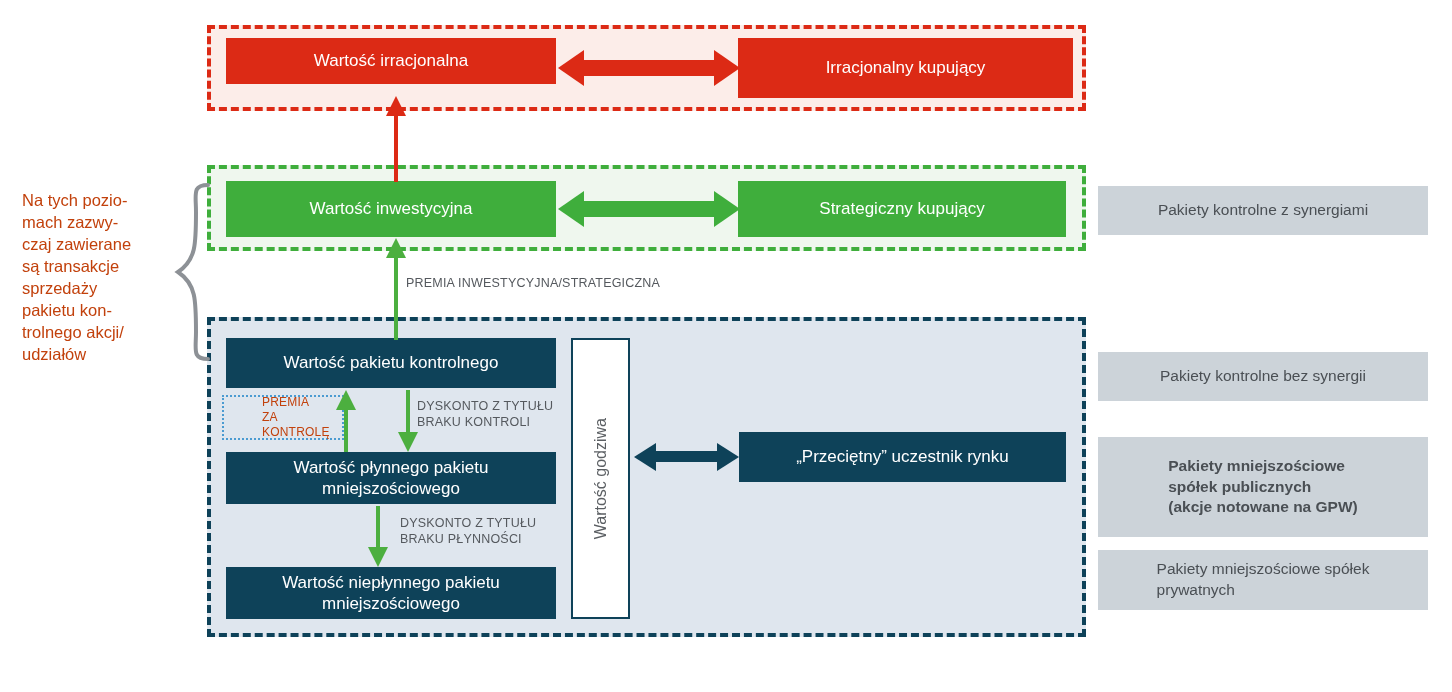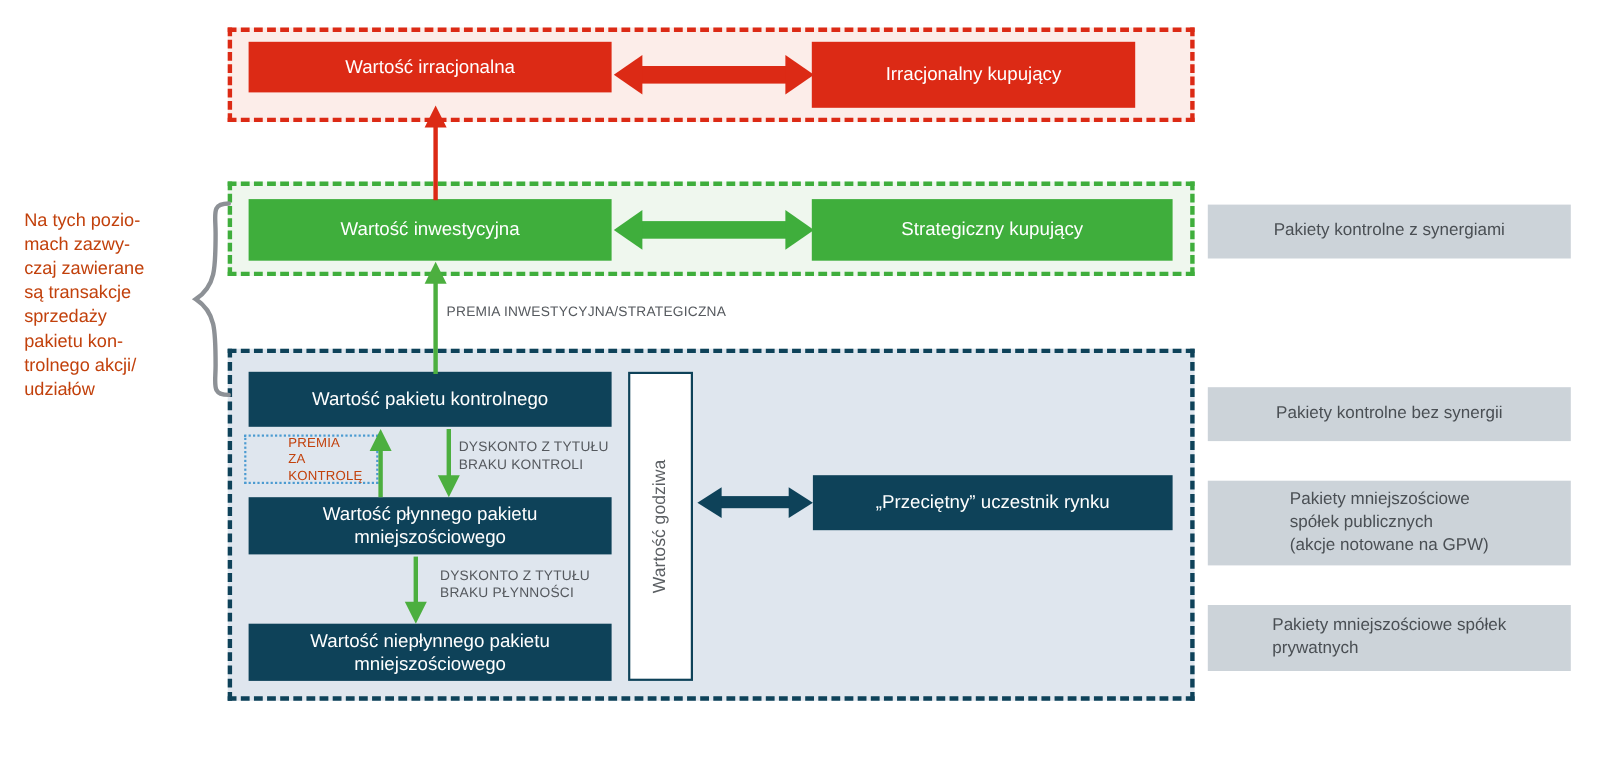--- a/index.html
+++ b/index.html
@@ -51,21 +51,21 @@
     color: #ffffff;
     font-size: 17px;
     line-height: 1.25;
     padding: 4px 10px;
   }
   .box-red   { background: #DC2A15; }
   .box-green { background: #3FAE3C; }
   .box-blue  { background: #0E4259; }
 
   #box-irrational-value     { left: 226px; top: 38px;  width: 330px; height: 46px; }
-  #box-irrational-buyer     { left: 738px; top: 38px;  width: 294px; height: 60px; }
+  #box-irrational-buyer     { left: 738px; top: 38px;  width: 335px; height: 60px; }
   #box-investment-value     { left: 226px; top: 181px; width: 330px; height: 56px; }
   #box-strategic-buyer      { left: 738px; top: 181px; width: 328px; height: 56px; }
   #box-control-package      { left: 226px; top: 338px; width: 330px; height: 50px; }
   #box-liquid-minority      { left: 226px; top: 452px; width: 330px; height: 52px; }
   #box-illiquid-minority    { left: 226px; top: 567px; width: 330px; height: 52px; }
   #box-average-participant  { left: 739px; top: 432px; width: 327px; height: 50px; }
 
   
   #fair-value-bar {
     position: absolute;
@@ -111,21 +111,21 @@
     color: #4a4f54;
     font-size: 15.5px;
     line-height: 1.35;
     display: flex;
     align-items: center;
     justify-content: center;
     padding: 4px 8px;
   }
   #gray-0 { left: 1098px; top: 186px; width: 330px; height: 49px; }
   #gray-1 { left: 1098px; top: 352px; width: 330px; height: 49px; }
-  #gray-2 { left: 1098px; top: 437px; width: 330px; height: 77px; }
+  #gray-2 { left: 1098px; top: 437px; width: 330px; height: 100px; font-weight: bold; }
   #gray-3 { left: 1098px; top: 550px; width: 330px; height: 60px; }
 
   
   #left-note {
     position: absolute;
     left: 22px; top: 190px; width: 155px;
     color: #c2410c;
     font-size: 16.5px;
     line-height: 1.33;
   }

